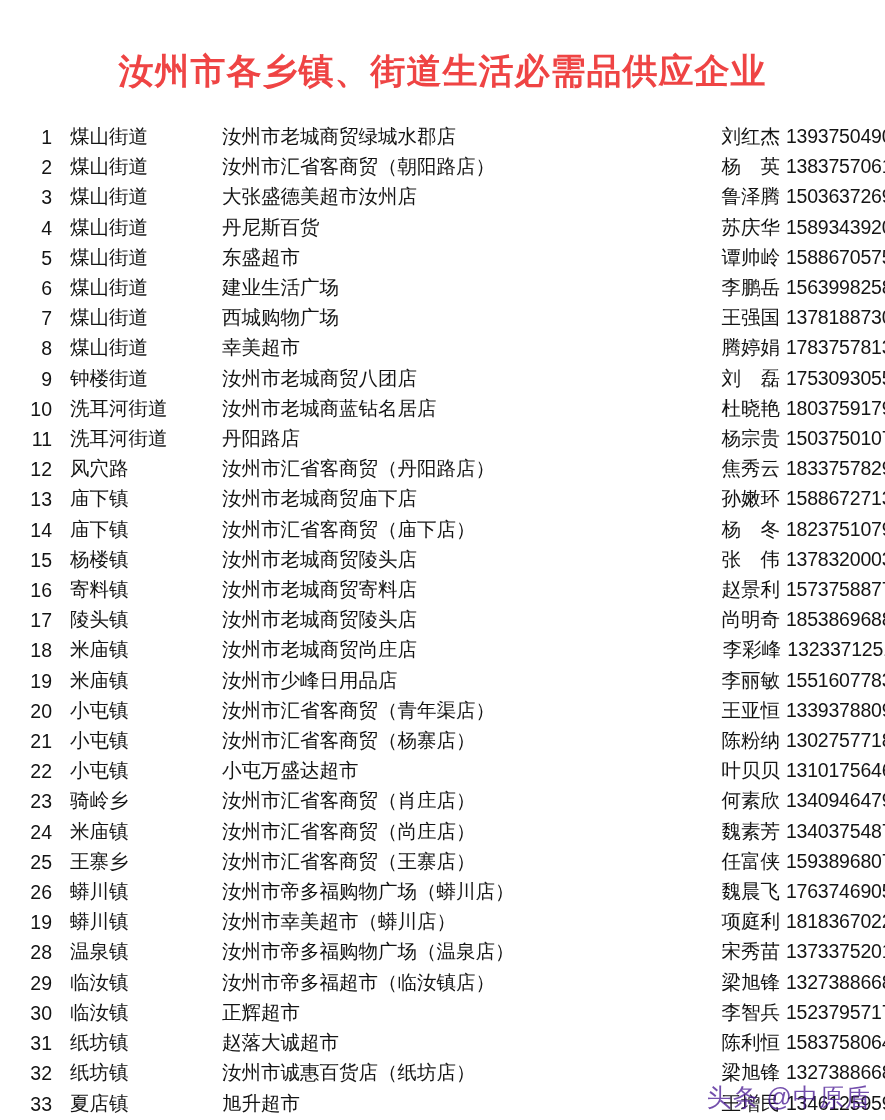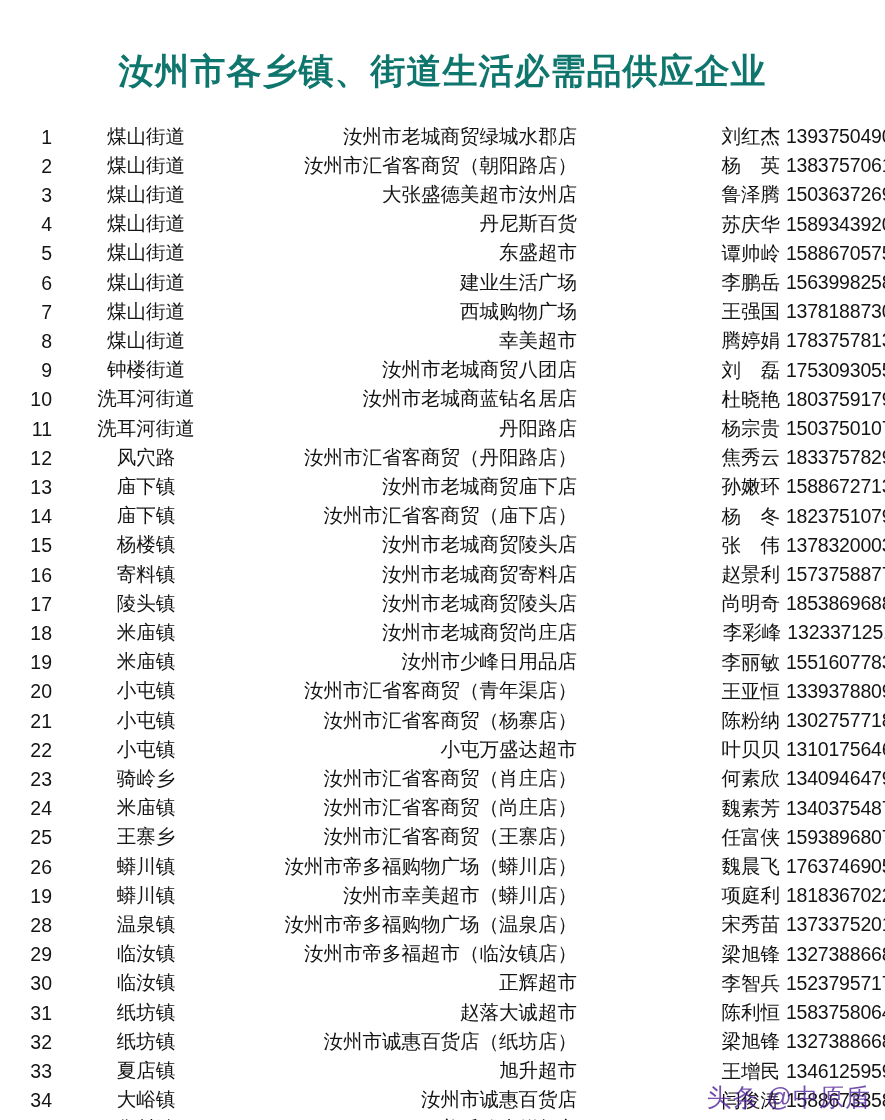--- a/index.html
+++ b/index.html
@@ -29,21 +29,21 @@
   .doc-title {
     position: absolute;
     top: 48px;
     left: 0;
     width: 885px;
     text-align: center;
     font-family: "DejaVu Serif", "Liberation Serif", serif;
     font-size: 35px;
     font-weight: bold;
     letter-spacing: 1px;
-    color: #0f766e;
+    color: #ef4444;
     white-space: nowrap;
   }
 
   
   .supply-table {
     position: absolute;
     top: 122px;
     left: 0;
     width: 885px;
     border-collapse: collapse;
@@ -64,37 +64,37 @@
 
   .col-index {
     width: 52px;
     text-align: right;
     padding-right: 0 !important;
     font-family: "Liberation Sans", "DejaVu Sans", sans-serif;
     font-size: 19px;
   }
   .col-town {
     width: 152px;
-    text-align: center;
+    text-align: left;
     padding-left: 18px !important;
     font-family: Liberation Serif, serif;
   }
   .col-store {
     width: 355px;
-    text-align: right;
+    text-align: left;
     padding-left: 0 !important;
   }
   .col-contact {
     width: 326px;
     text-align: right;
     padding-right: 55px !important;
   }
 
   .contact-name {
-    font-family: Liberation Sans, sans-serif;
+    font-family: Liberation Mono, monospace;
     text-align: center;
   }
   .contact-phone {
     font-family: "Liberation Sans", "DejaVu Sans", sans-serif;
     font-size: 19.5px;
     letter-spacing: -0.2px;
   }
   .contact-gap {
     display: inline-block;
     width: 6px;

